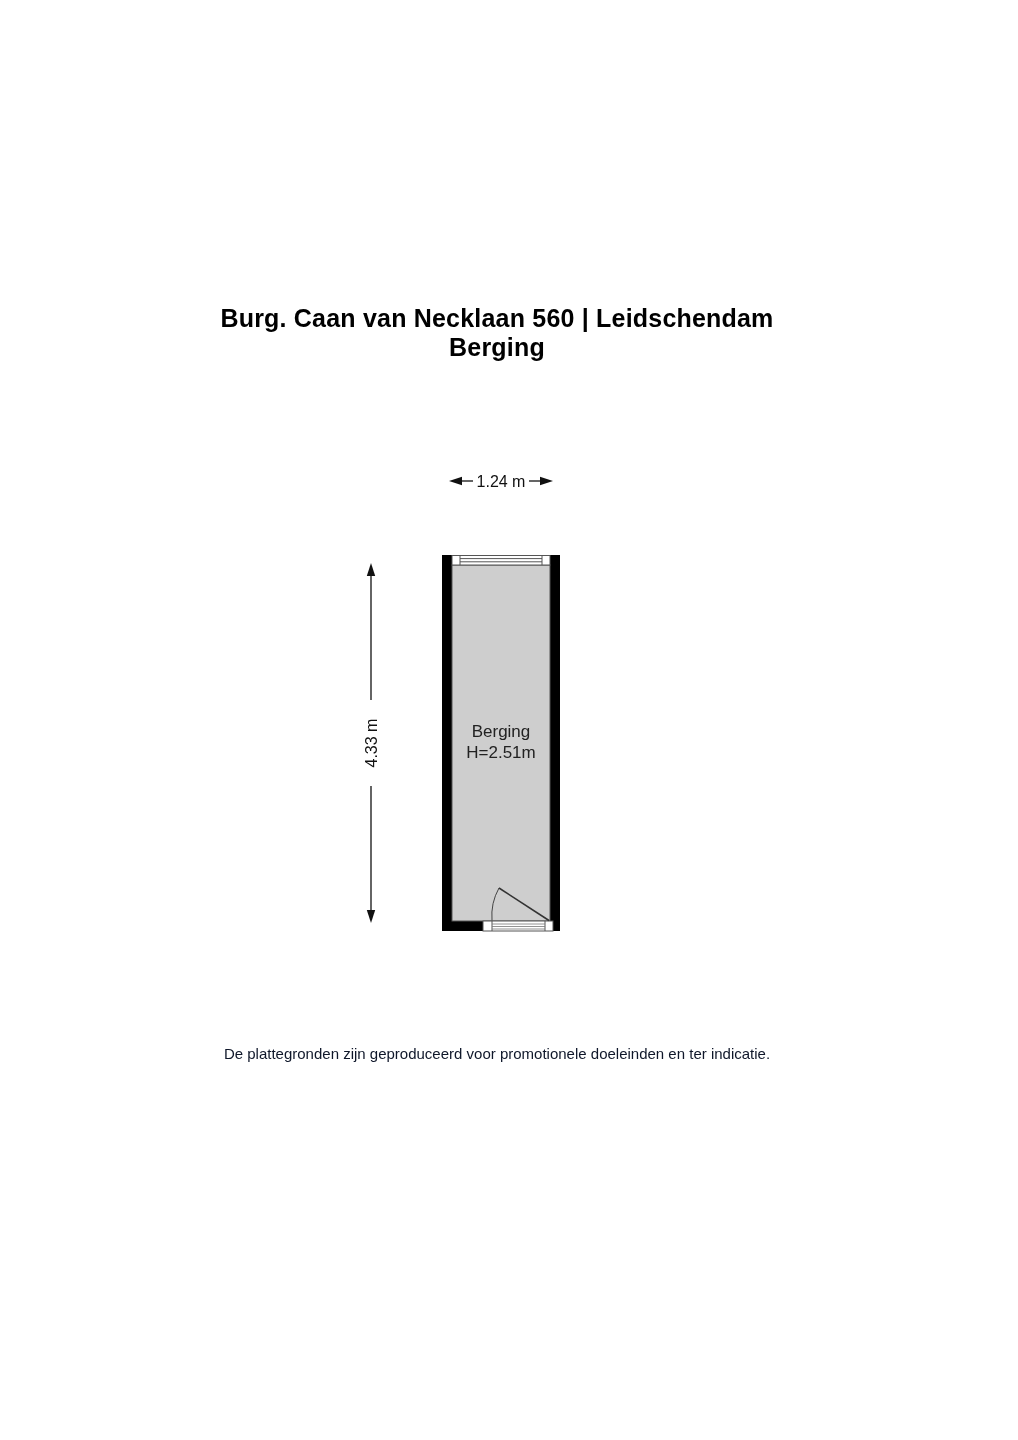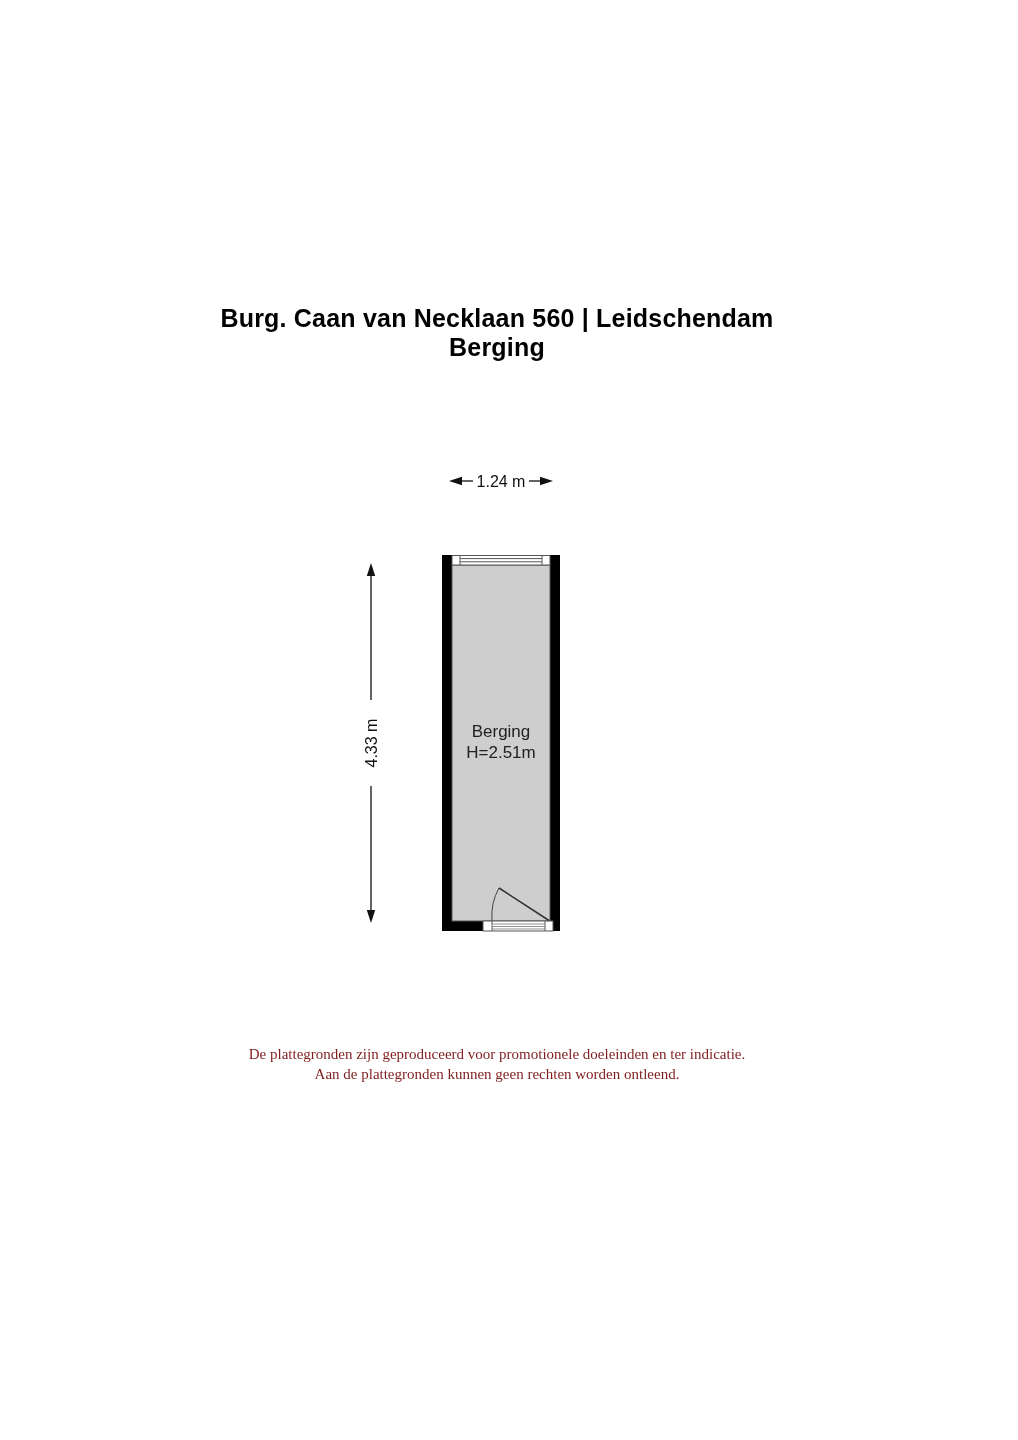--- a/index.html
+++ b/index.html
@@ -43,22 +43,21 @@
   .scale-label {
     font-size: 9px;
     fill: #333333;
   }
   .footer-block {
     position: absolute;
     top: 1044px;
     left: 0;
     width: 994px;
     text-align: center;
-    color: #7f1d1d;
-    font-family: Liberation Serif, serif;
+    color: #0f172a;
   }
   .footer-line {
     font-size: 15px;
     line-height: 20px;
   }
 </style>
 </head>
 <body>
 
 <div class="page">
@@ -128,16 +127,15 @@
 
       <rect x="18" y="1412" width="411" height="5" fill="#ffffff" stroke="#888" stroke-width="1"></rect>
       <rect x="18" y="1412" width="82.2" height="5" fill="#000000"></rect>
       <rect x="182.4" y="1412" width="82.2" height="5" fill="#000000"></rect>
       <rect x="346.8" y="1412" width="82.2" height="5" fill="#000000"></rect>
     </g>
   </svg>
 
   <div class="footer-block">
     <div class="footer-line">De plattegronden zijn geproduceerd voor promotionele doeleinden en ter indicatie.</div>
-    <div class="footer-line">Aan de plattegronden kunnen geen rechten worden ontleend.</div>
   </div>
 
 </div>
 
 </body></html>

